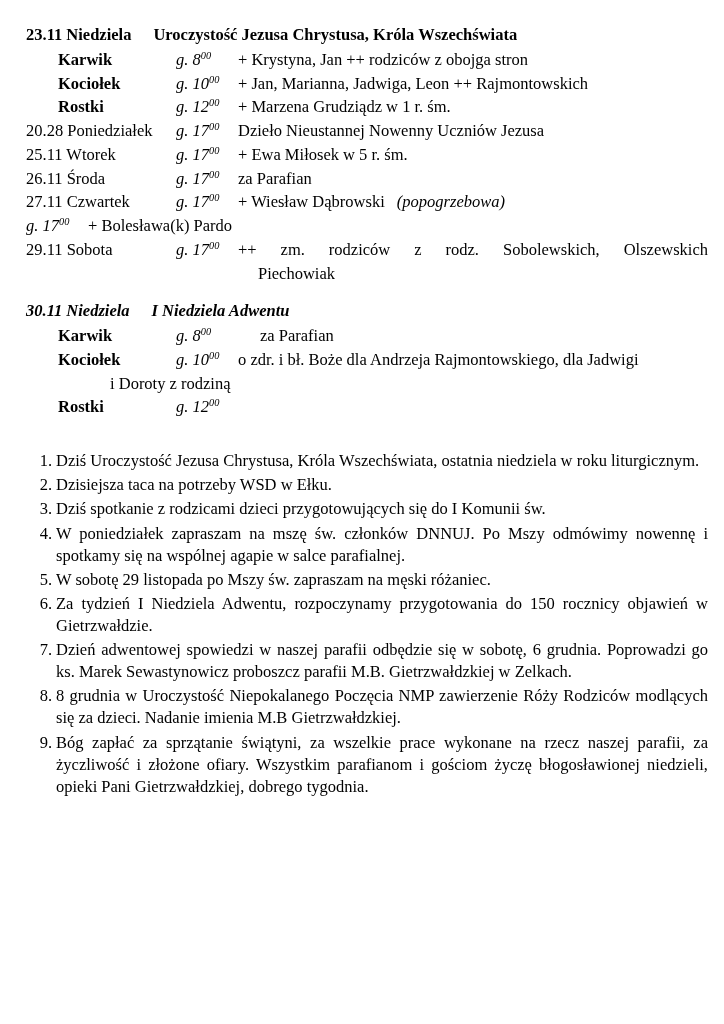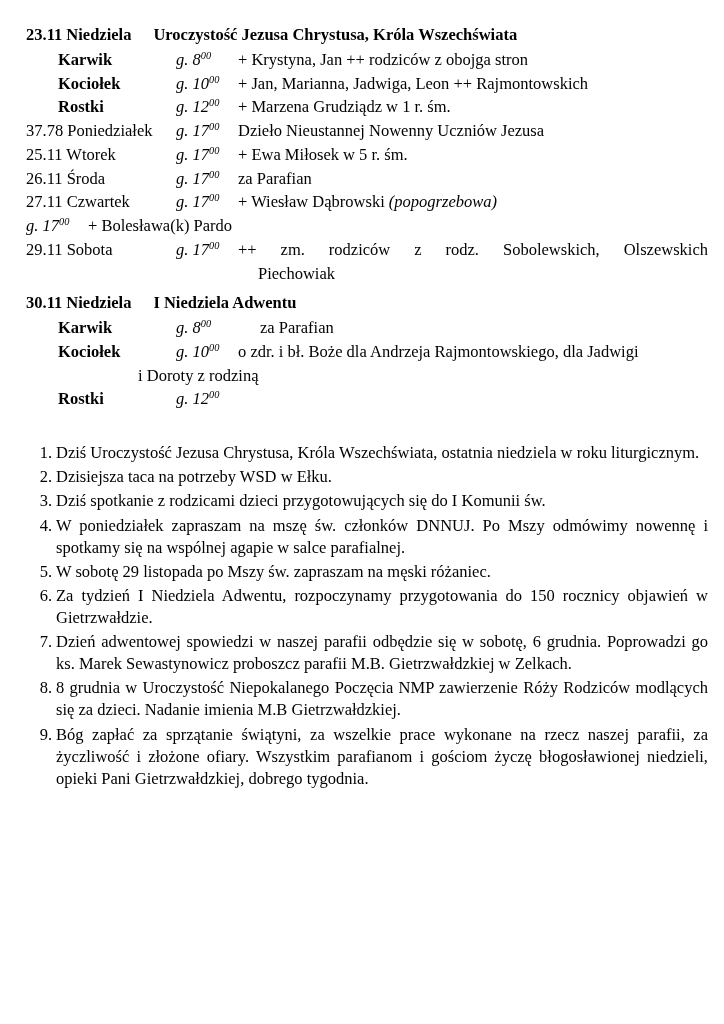--- a/index.html
+++ b/index.html
@@ -44,38 +44,38 @@
   }
   .col-hour {
     flex: 0 0 auto;
     width: 62px;
     font-style: italic;
   }
   .col-rest {
     flex: 1 1 auto;
   }
   .bold { font-weight: bold; }
-  .italic { font-style: italic; }
+  .italic { font-style: italic; margin-left: 8px; }
   sup {
     font-size: 0.63em;
     vertical-align: super;
     line-height: 0;
   }
   .hdr-main {
     font-weight: bold;
     margin-bottom: 3px;
   }
   .hdr-main .hdr-date { display: inline-block; }
   .hdr-main .hdr-title { display: inline-block; margin-left: 22px; }
 
   .cont-line {
     margin-left: 232px;
   }
   .cont-line2 {
-    margin-left: 112px;
+    margin-left: 84px;
   }
 
   
   ol.notes {
     margin: 32px 0 0 0;
     padding: 0 0 0 0;
     list-style: none;
     counter-reset: noteidx;
   }
   ol.notes > li {
@@ -118,21 +118,21 @@
       <span class="col-rest">+ Jan, Marianna, Jadwiga, Leon ++ Rajmontowskich</span>
     </div>
 
     <div class="row">
       <span class="col-date indent bold">Rostki</span>
       <span class="col-hour"><span>g. 12</span><sup>00</sup></span>
       <span class="col-rest">+ Marzena Grudziądz w 1 r. śm.</span>
     </div>
 
     <div class="row">
-      <span class="col-date">37.78 Poniedziałek</span>
+      <span class="col-date">20.28 Poniedziałek</span>
       <span class="col-hour"><span>g. 17</span><sup>00</sup></span>
       <span class="col-rest">Dzieło Nieustannej Nowenny Uczniów Jezusa</span>
     </div>
 
     <div class="row">
       <span class="col-date">25.11 Wtorek</span>
       <span class="col-hour"><span>g. 17</span><sup>00</sup></span>
       <span class="col-rest">+ Ewa Miłosek w 5 r. śm.</span>
     </div>
 
@@ -153,21 +153,21 @@
       <span class="col-rest">+ Bolesława(k) Pardo</span>
     </div>
 
     <div class="row">
       <span class="col-date">29.11 Sobota</span>
       <span class="col-hour"><span>g. 17</span><sup>00</sup></span>
       <span class="col-rest" style="text-align:justify; text-align-last:justify;">++ zm. rodziców z rodz. Sobolewskich, Olszewskich</span>
     </div>
     <div class="cont-line">Piechowiak</div>
 
-    <div class="hdr-main" style="margin-top:8px;">
+    <div class="hdr-main" style="margin-top:16px;font-style:italic;">
       <span class="hdr-date">30.11 Niedziela</span><span class="hdr-title">I Niedziela Adwentu</span>
     </div>
 
     <div class="row">
       <span class="col-date indent bold">Karwik</span>
       <span class="col-hour"><span>g. 8</span><sup>00</sup></span>
       <span class="col-rest" style="padding-left:22px;">za Parafian</span>
     </div>
 
     <div class="row">

